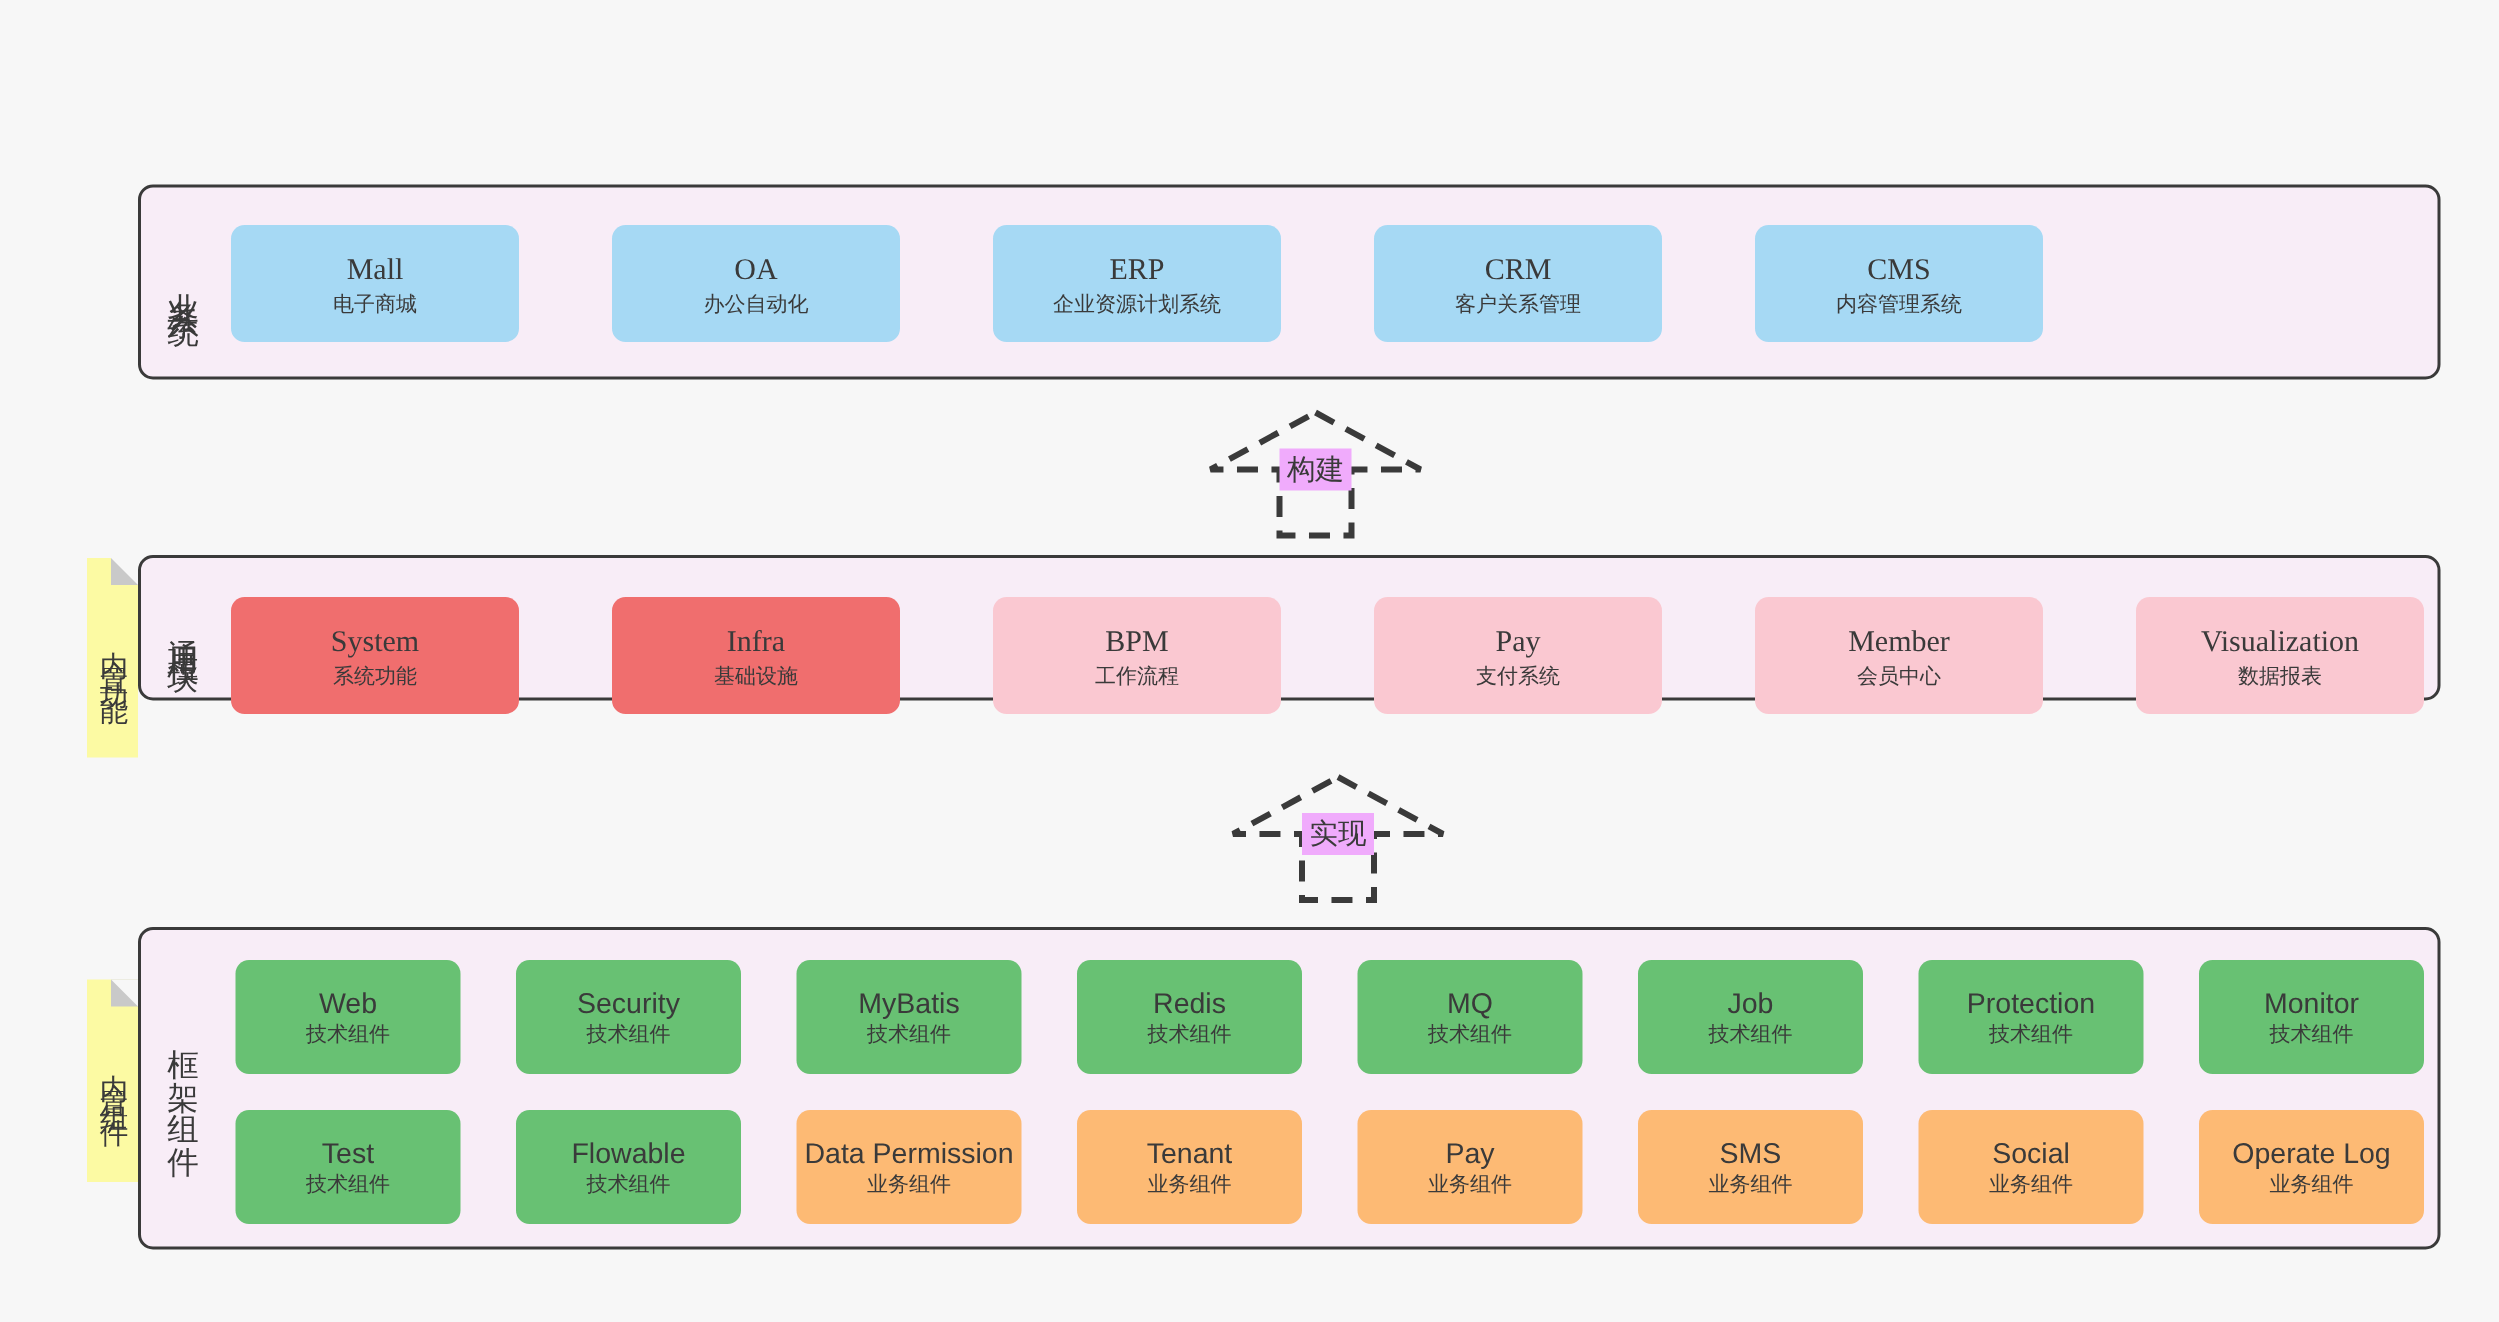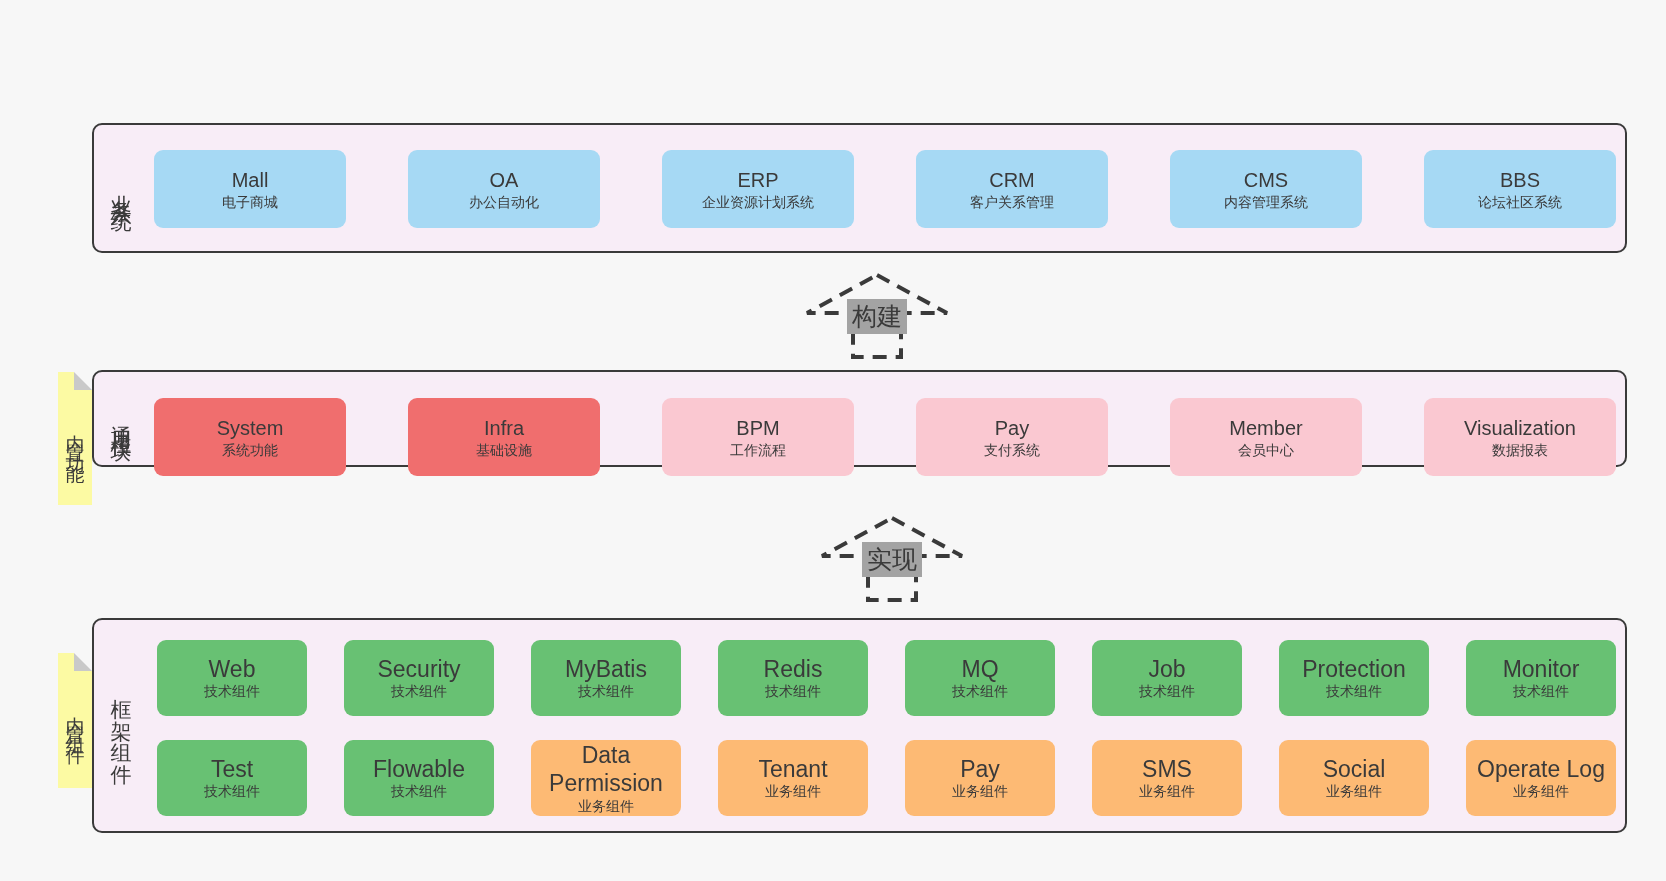--- a/index.html
+++ b/index.html
@@ -50,23 +50,23 @@
     flex-direction: column;
     align-items: center;
     justify-content: center;
     border-radius: 9px;
     text-align: center;
     line-height: 1.3;
     padding: 0 4px;
   }
   .box.wide   { width: 192px; height: 78px; }
   .box.narrow { width: 150px; height: 76px; line-height: 1.22; }
-  .box.wide .en   { font-size: 20px; }
+  .box.wide .en   { font-size: 20px; font-family: Liberation Serif, serif; }
   .box.wide .zh   { font-size: 14px; }
-  .box.narrow .en { font-size: 23px; }
+  .box.narrow .en { font-size: 19px; }
   .box.narrow .zh { font-size: 14px; }
 
   .blue   { background: #a6d9f4; }
   .red    { background: #f06e6e; }
   .pink   { background: #fac8d1; }
   .gdark  { background: #68c173; }
   .glight { background: #fdba74; }
 
   .note {
     position: absolute;
@@ -95,23 +95,23 @@
   }
 
   .arrow { position: absolute; width: 146px; height: 88px; }
   .arrow.a-build     { left: 804px; top: 272px; }
   .arrow.a-implement { left: 819px; top: 515px; }
   .arrow svg { display: block; }
   .arrow .alabel {
     position: absolute;
     left: 50%; top: 27px;
     transform: translateX(-50%);
-    background: #a3a3a3;
+    background: #f0abfc;
     padding: 1px 5px;
-    font-size: 25px;
+    font-size: 19px;
     white-space: nowrap;
   }
 </style>
 </head>
 <body>
 
 <div class="canvas">
 
   <div class="note n-modules">
     <span class="ntext">内置功能</span>
@@ -136,24 +136,20 @@
         <span class="en">ERP</span>
         <span class="zh">企业资源计划系统</span>
       </div>
       <div class="box wide blue">
         <span class="en">CRM</span>
         <span class="zh">客户关系管理</span>
       </div>
       <div class="box wide blue">
         <span class="en">CMS</span>
         <span class="zh">内容管理系统</span>
-      </div>
-      <div class="box wide blue">
-        <span class="en">BBS</span>
-        <span class="zh">论坛社区系统</span>
       </div>
     </div>
   </div>
 
   <div class="arrow a-build">
     <svg width="146" height="88" viewBox="0 0 146 88">
       <polygon points="73,3 143,41 97,41 97,85 49,85 49,41 3,41" fill="none" stroke="#3a3a3a" stroke-width="4" stroke-dasharray="14 9"></polygon>
     </svg>
     <span class="alabel">构建</span>
   </div>

